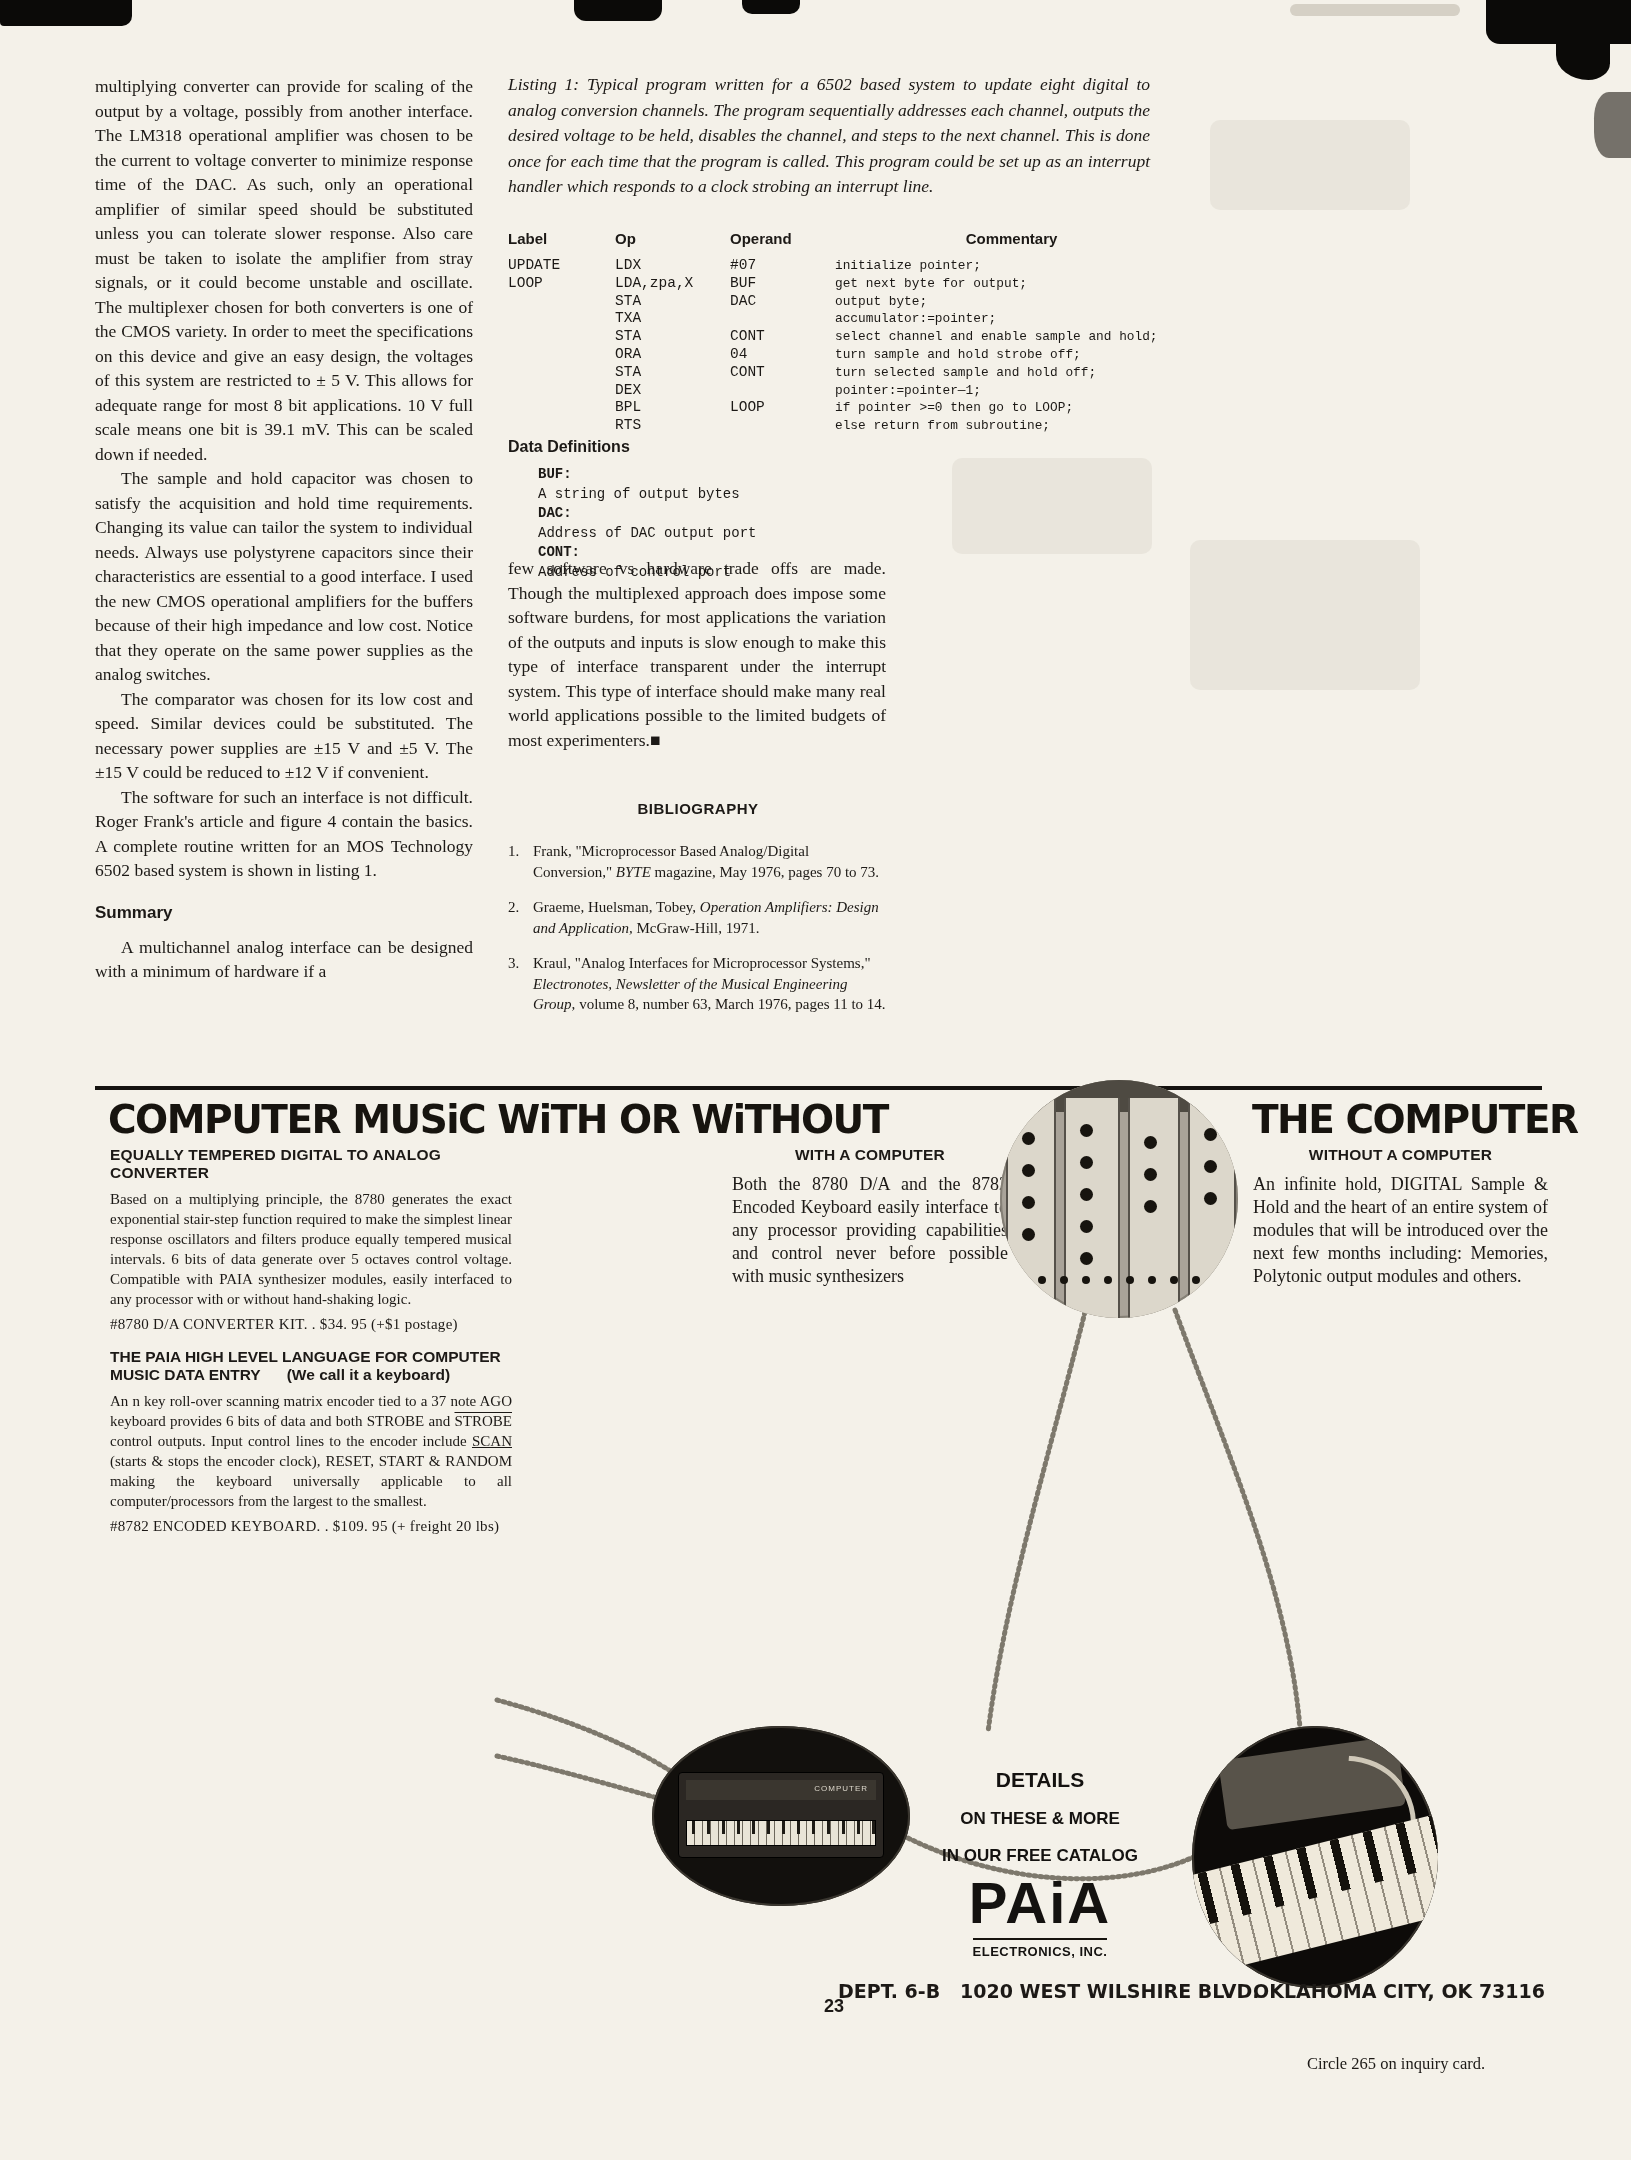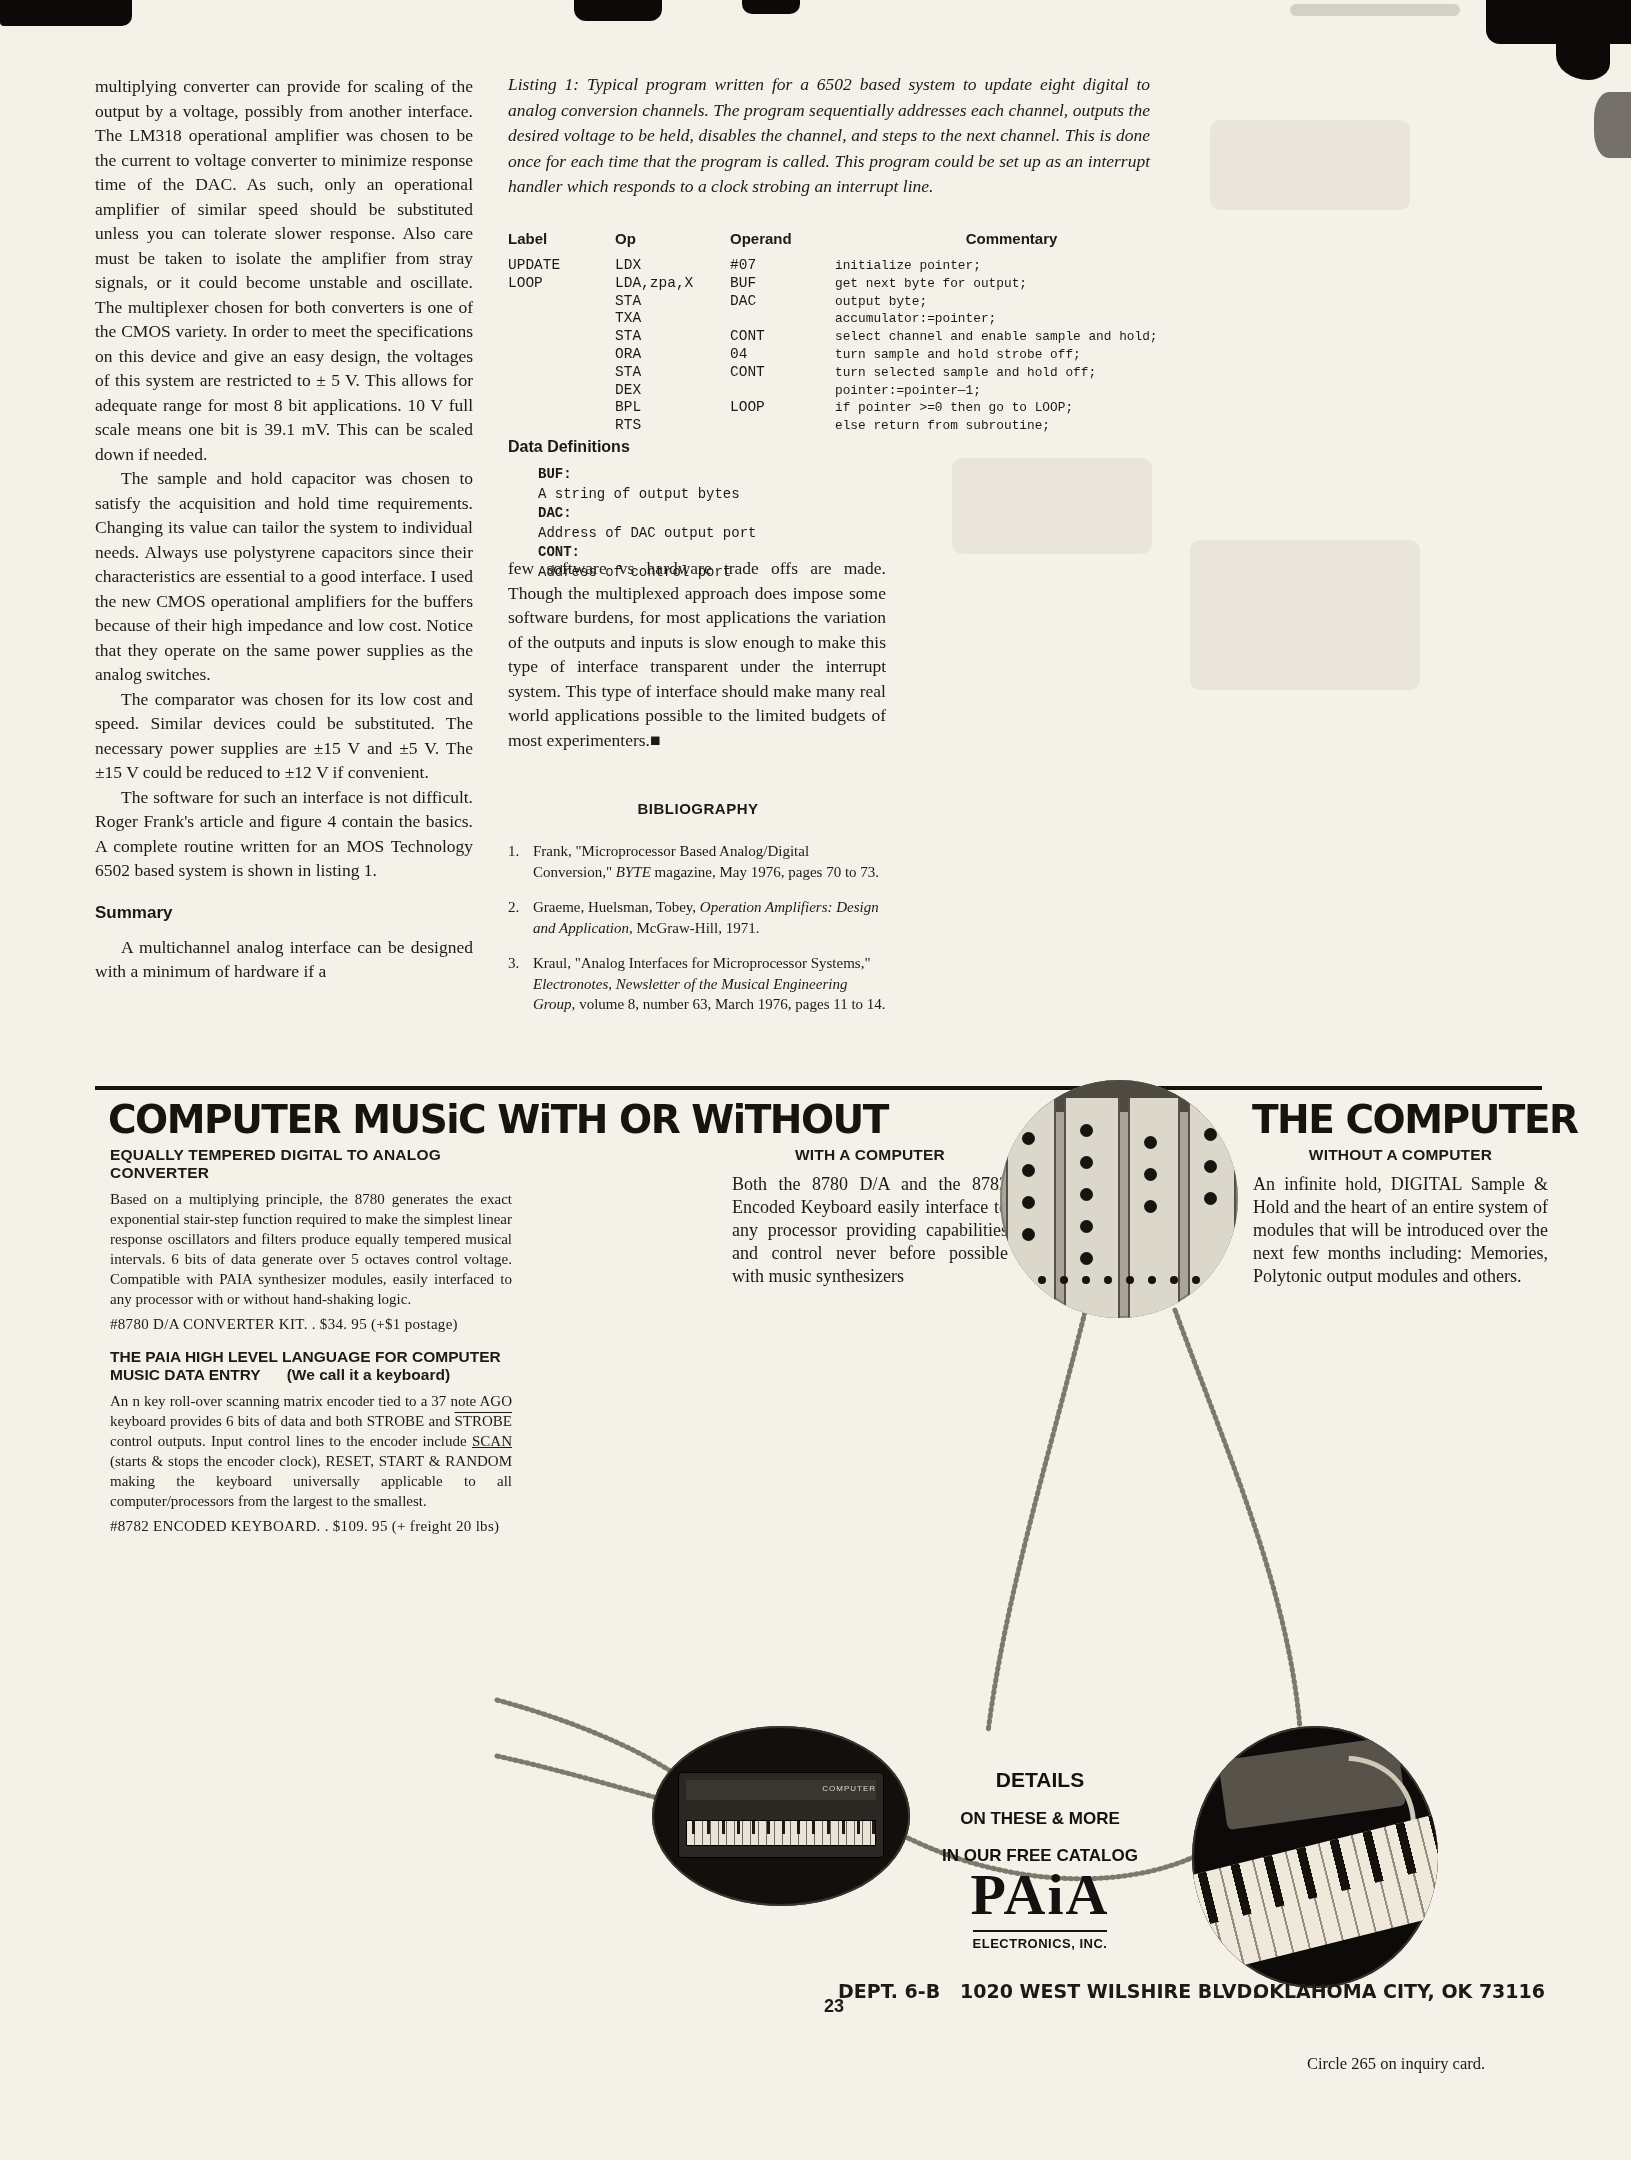--- a/index.html
+++ b/index.html
@@ -99,21 +99,21 @@
                    182px -4px 0 #17140f, 182px 28px 0 #17140f, 182px 60px 0 #17140f; }
   .k2 { left:16px; top:196px; width:8px; height:8px;
         box-shadow:22px 0 0 #17140f, 44px 0 0 #17140f, 66px 0 0 #17140f, 88px 0 0 #17140f,
                    110px 0 0 #17140f, 132px 0 0 #17140f, 154px 0 0 #17140f, 176px 0 0 #17140f; }
 
   .oval { left:652px; top:1726px; width:258px; height:180px; border-radius:50%;
           background:#12100d; box-shadow:inset 0 0 0 2px #3a362f; }
   .kbd-body { position:absolute; left:26px; top:46px; width:206px; height:86px;
               background:#2b2723; border-radius:4px; border:1px solid #000; }
   .kbd-top { position:absolute; left:34px; top:54px; width:190px; height:20px; background:#3a362f; }
-  .kbd-label { position:absolute; right:0; top:4px; color:#ddd8cc;
+  .kbd-label { position:absolute; right:8px; top:4px; color:#ddd8cc;
                font-family:"Liberation Sans", sans-serif; font-size:8px; letter-spacing:1px; }
   .kbd-keys { position:absolute; left:34px; top:94px; width:190px; height:26px;
               background:repeating-linear-gradient(90deg, #e9e4d7 0 7px, #6d675c 7px 8px);
               border:1px solid #000; }
   .kbd-keys::after { content:""; position:absolute; left:0; top:0; height:55%; width:100%;
               background:repeating-linear-gradient(90deg, transparent 0 5px, #1d1a15 5px 8px, transparent 8px 15px); }
 
   .bigcircle { left:1192px; top:1726px; width:246px; height:262px; border-radius:50%;
                background:#0d0b09; box-shadow:inset 0 0 0 2px #37332c; }
   .bc-machine { position:absolute; left:30px; top:22px; width:180px; height:70px;
@@ -123,22 +123,22 @@
   .piano::after { content:""; position:absolute; top:0; left:0; width:100%; height:52%;
            background:repeating-linear-gradient(90deg, transparent 0 10px, #15120d 10px 19px, transparent 19px 34px); }
   .bc-cable { position:absolute; left:58px; top:34px; width:170px; height:150px;
               border:5px solid transparent; border-right-color:#cfc8b8; border-radius:50%;
               transform:rotate(-40deg); }
 
   .ad-center { position:absolute; left:928px; top:1768px; width:224px; text-align:center;
                z-index:3; font-family:"Liberation Sans", sans-serif; color:#141210; }
   .det1 { font-size:21px; font-weight:bold; }
   .det2, .det3 { font-size:17px; font-weight:bold; margin-top:17px; }
-  .logo-name { font-family:Liberation Serif, serif; font-size:58px; font-weight:bold;
-               letter-spacing:2px; line-height:1; margin-top:0; }
+  .logo-name { font-family:Liberation Sans, sans-serif; font-size:58px; font-weight:bold;
+               letter-spacing:2px; line-height:1; margin-top:8px; }
   .logo-sub { display:inline-block; font-size:13px; font-weight:bold; letter-spacing:.5px;
               border-top:2px solid #17140f; padding-top:4px; margin-top:6px; }
 
   .ad-address { position:absolute; top:1980px; font-family:"DejaVu Sans", sans-serif;
                 font-weight:bold; font-size:19px; white-space:pre; z-index:3; }
   .addr-left { left:838px; }
   .addr-right { left:1253px; }
 
   .footer-page { position:absolute; left:812px; top:1996px; width:44px; text-align:center;
                  font-family:"Liberation Sans", sans-serif; font-weight:bold; font-size:18px; }

